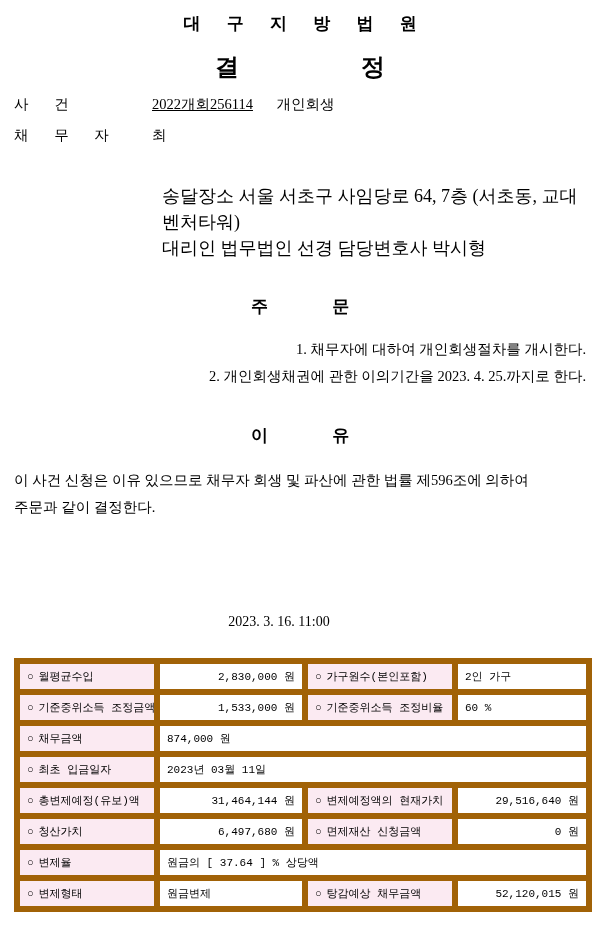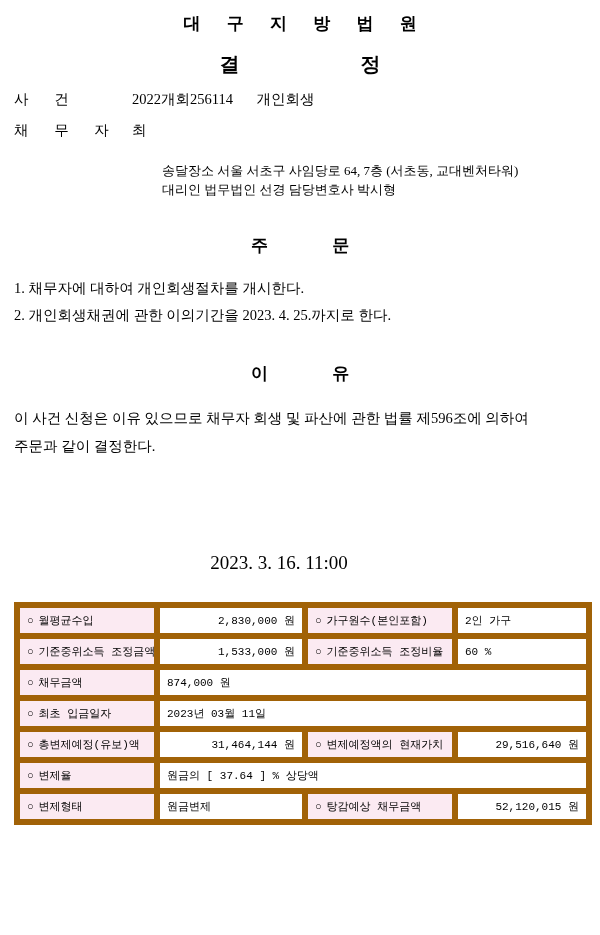--- a/index.html
+++ b/index.html
@@ -25,74 +25,76 @@
   .court-title {
     text-align: center;
     font-size: 17px;
     font-weight: bold;
     letter-spacing: 11px;
     margin-top: 12px;
     padding-left: 11px;
   }
   .doc-kind {
     text-align: center;
-    font-size: 20px;
+    font-size: 24px;
     font-weight: bold;
     letter-spacing: 58px;
     margin-top: 16px;
     padding-left: 58px;
   }
   .field-row {
     display: flex;
     align-items: baseline;
     font-size: 14.5px;
     margin-top: 12px;
+    gap: 20px;
   }
   .field-label {
     width: 118px;
     letter-spacing: 11px;
     flex: 0 0 118px;
   }
   .field-value {
     flex: 1 1 auto;
   }
   .case-no {
     margin-right: 20px;
+    text-decoration: underline;
   }
   .addr-block {
-    margin-top: 22px;
+    margin-top: 38px;
     margin-left: 148px;
-    font-size: 13px;
+    font-size: 18px;
     line-height: 1.45;
   }
   .section-head {
     text-align: center;
     font-size: 17px;
     font-weight: bold;
     letter-spacing: 30px;
     padding-left: 30px;
   }
   .sec-juemun { margin-top: 34px; }
   .sec-iyu { margin-top: 34px; }
   .ordered-list {
     margin: 18px 0 0 0;
     padding: 0;
     list-style: none;
     font-size: 14.5px;
     line-height: 1.85;
   }
-  .ordered-list li { white-space: nowrap; }
+  .ordered-list li { white-space: nowrap; text-align: right; }
   .reason-body {
     margin-top: 20px;
     font-size: 14.5px;
     line-height: 1.9;
   }
   .decision-date {
     text-align: center;
-    font-size: 19px;
+    font-size: 14px;
     margin-top: 92px;
     padding-right: 42px;
   }
   table.summary {
     width: 100%;
     border-collapse: collapse;
     margin-top: 28px;
     font-size: 11px;
     table-layout: fixed;
   }
@@ -190,20 +192,26 @@
           <td colspan="1" class="lbl"><span class="circ">○</span><span>최초 입금일자</span></td>
           <td colspan="3" class="val-txt">2023년 03월 11일</td>
         </tr>
         <tr>
           <td colspan="1" class="lbl"><span class="circ">○</span><span>총변제예정(유보)액</span></td>
           <td colspan="1" class="val-num">31,464,144 원</td>
           <td colspan="1" class="lbl"><span class="circ">○</span><span>변제예정액의 현재가치</span></td>
           <td colspan="1" class="val-num">29,516,640 원</td>
         </tr>
         <tr>
+          <td colspan="1" class="lbl"><span class="circ">○</span><span>청산가치</span></td>
+          <td colspan="1" class="val-num">6,497,680 원</td>
+          <td colspan="1" class="lbl"><span class="circ">○</span><span>면제재산 신청금액</span></td>
+          <td colspan="1" class="val-num">0 원</td>
+        </tr>
+        <tr>
           <td colspan="1" class="lbl"><span class="circ">○</span><span>변제율</span></td>
           <td colspan="3" class="val-txt">원금의 [ 37.64 ] % 상당액</td>
         </tr>
         <tr>
           <td colspan="1" class="lbl"><span class="circ">○</span><span>변제형태</span></td>
           <td colspan="1" class="val-txt">원금변제</td>
           <td colspan="1" class="lbl"><span class="circ">○</span><span>탕감예상 채무금액</span></td>
           <td colspan="1" class="val-num">52,120,015 원</td>
         </tr>
       </tbody>

